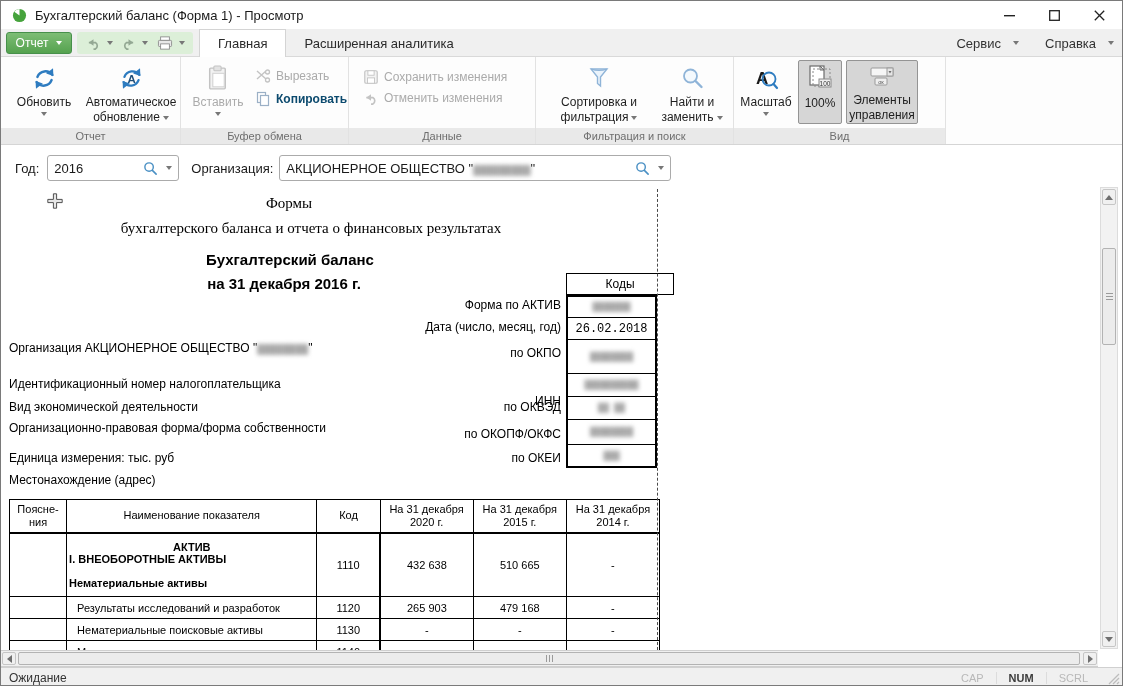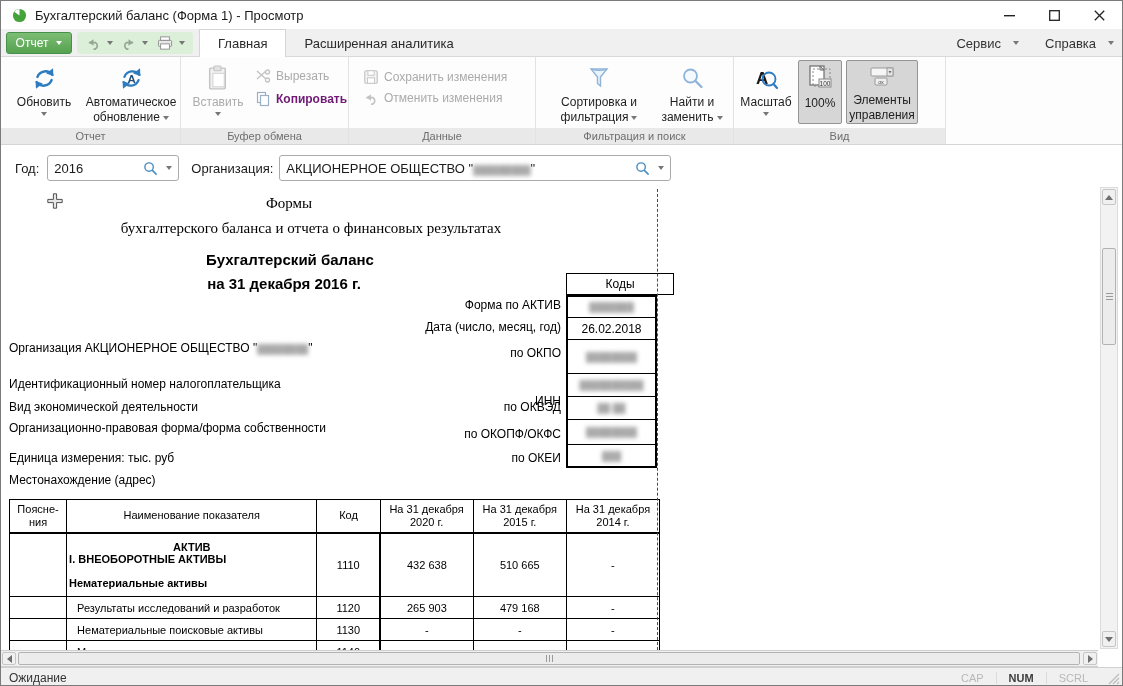--- a/index.html
+++ b/index.html
@@ -35,21 +35,21 @@
   .ribbon { position:absolute; left:0; top:56px; width:100%; height:88px; background:#fdfdfd;
             border-bottom:1px solid #d5d5d5; }
   .rgroup { position:absolute; top:0; height:87px; border-right:1px solid #e2e2e2; }
   .glabel { position:absolute; left:0; bottom:0; width:100%; height:16px; background:#e9e9e9;
             font-size:11px; color:#6e6e6e; text-align:center; line-height:16px; }
   .bigbtn { position:absolute; top:3px; display:flex; flex-direction:column; align-items:center; }
   .bigbtn .ic { height:32px; display:flex; align-items:flex-end; justify-content:center; }
   .bigbtn .lbl { margin-top:3px; font-size:12px; color:#1e1e1e; text-align:center; line-height:1.25; }
   .bigbtn.pressed { background:#d6d6d6; border:1px solid #949494; border-radius:2px; }
   .bigbtn.disabled .lbl { color:#ababab; }
-  .smallbtn { position:absolute; display:flex; align-items:center; gap:5px; font-size:12px; color:#701a75; }
+  .smallbtn { position:absolute; display:flex; align-items:center; gap:5px; font-size:12px; color:#0c4a6e; }
   .smallbtn.disabled { color:#ababab; }
   .arr { display:inline-block; width:0; height:0; border-left:3.5px solid transparent;
          border-right:3.5px solid transparent; border-top:4px solid #777; vertical-align:middle; margin-left:3px; }
   .arr.white { border-top-color:#fff; }
   .arr.block { display:block; margin:2px auto 0 auto; }
 
   
   .content { position:absolute; left:0; top:144px; width:1097px; height:505px; background:#fff; overflow:hidden; }
   .filterrow { position:absolute; left:0; top:9px; width:100%; height:28px; display:flex; align-items:center; }
   .flabel { font-size:13px; color:#1a1a1a; }
@@ -356,21 +356,21 @@
       </svg>
 
       <div class="abs serifline" style="left:0;top:50px;width:576px;">Формы</div>
       <div class="abs serifline" style="left:0;top:75px;width:620px;">бухгалтерского баланса и отчета о финансовых результатах</div>
       <div class="abs boldline" style="left:0;top:106px;width:562px;padding-left:16px;">Бухгалтерский баланс</div>
       <div class="abs boldline" style="left:0;top:130px;width:566px;">на 31 декабря  2016 г.</div>
 
       <div class="codes" style="top:128px;">
         <div class="hd">Коды</div>
       </div>
-      <div class="codesbox" style="top:150px;">
+      <div class="codesbox" style="top:150px;font-family:Liberation Mono, monospace;">
         <div class="crow" style="height:21px;">
             <span class="blur">███████</span>
           </div>
         <div class="crow" style="height:22px;">
             <span>26.02.2018</span>
           </div>
         <div class="crow" style="height:34px;">
             <span class="blur">████████</span>
           </div>
         <div class="crow" style="height:23px;">

